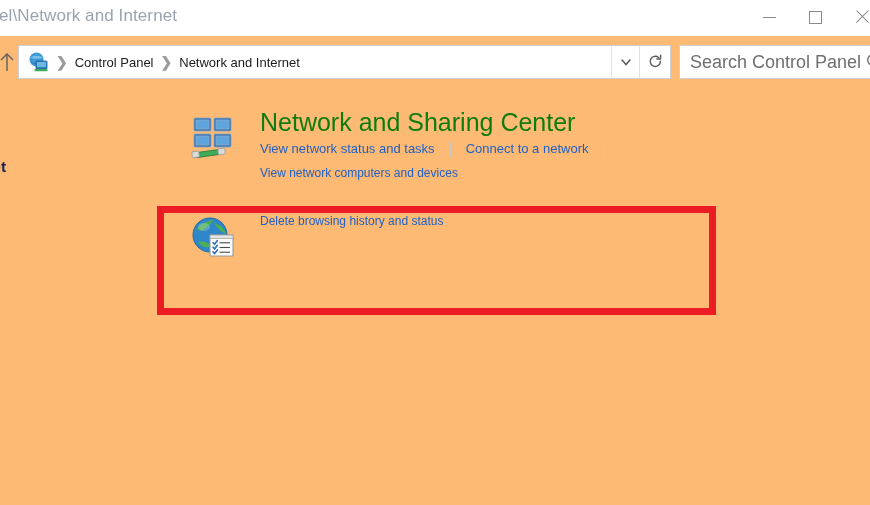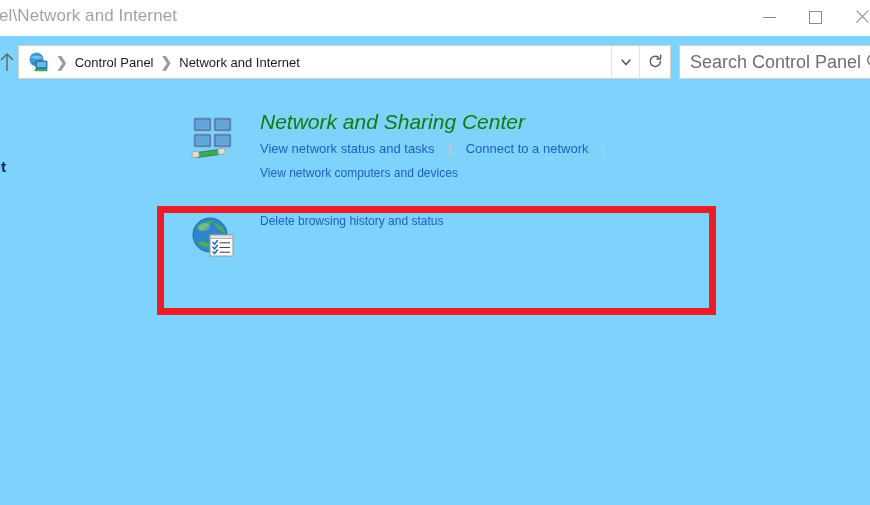--- a/index.html
+++ b/index.html
@@ -11,21 +11,21 @@
     width: 870px;
     height: 505px;
     overflow: hidden;
     font-family: "Liberation Sans", sans-serif;
     -webkit-font-smoothing: antialiased;
   }
   .window {
     position: relative;
     width: 870px;
     height: 505px;
-    background: #7dd3fc;
+    background: #fdba74;
     overflow: hidden;
   }
 
   
   .titlebar {
     position: absolute;
     left: 0; top: 0;
     width: 870px; height: 36px;
     background: #ffffff;
   }
@@ -187,26 +187,25 @@
     width: 48px; height: 48px;
     flex: 0 0 auto;
     position: relative;
     margin-top: 6px;
   }
   .cat-body {
     margin-left: 22px;
     padding-top: 0;
   }
   .cat-title {
-    font-size: 21px;
+    font-size: 25px;
     color: #0f7c0f;
     line-height: 28px;
     white-space: nowrap;
     margin-bottom: 1px;
-    font-style: italic;
   }
   .cat-links {
     display: flex;
     align-items: center;
     flex-wrap: nowrap;
     line-height: 24px;
   }
   .cat-link {
     font-size: 13px;
     color: #2160c4;

